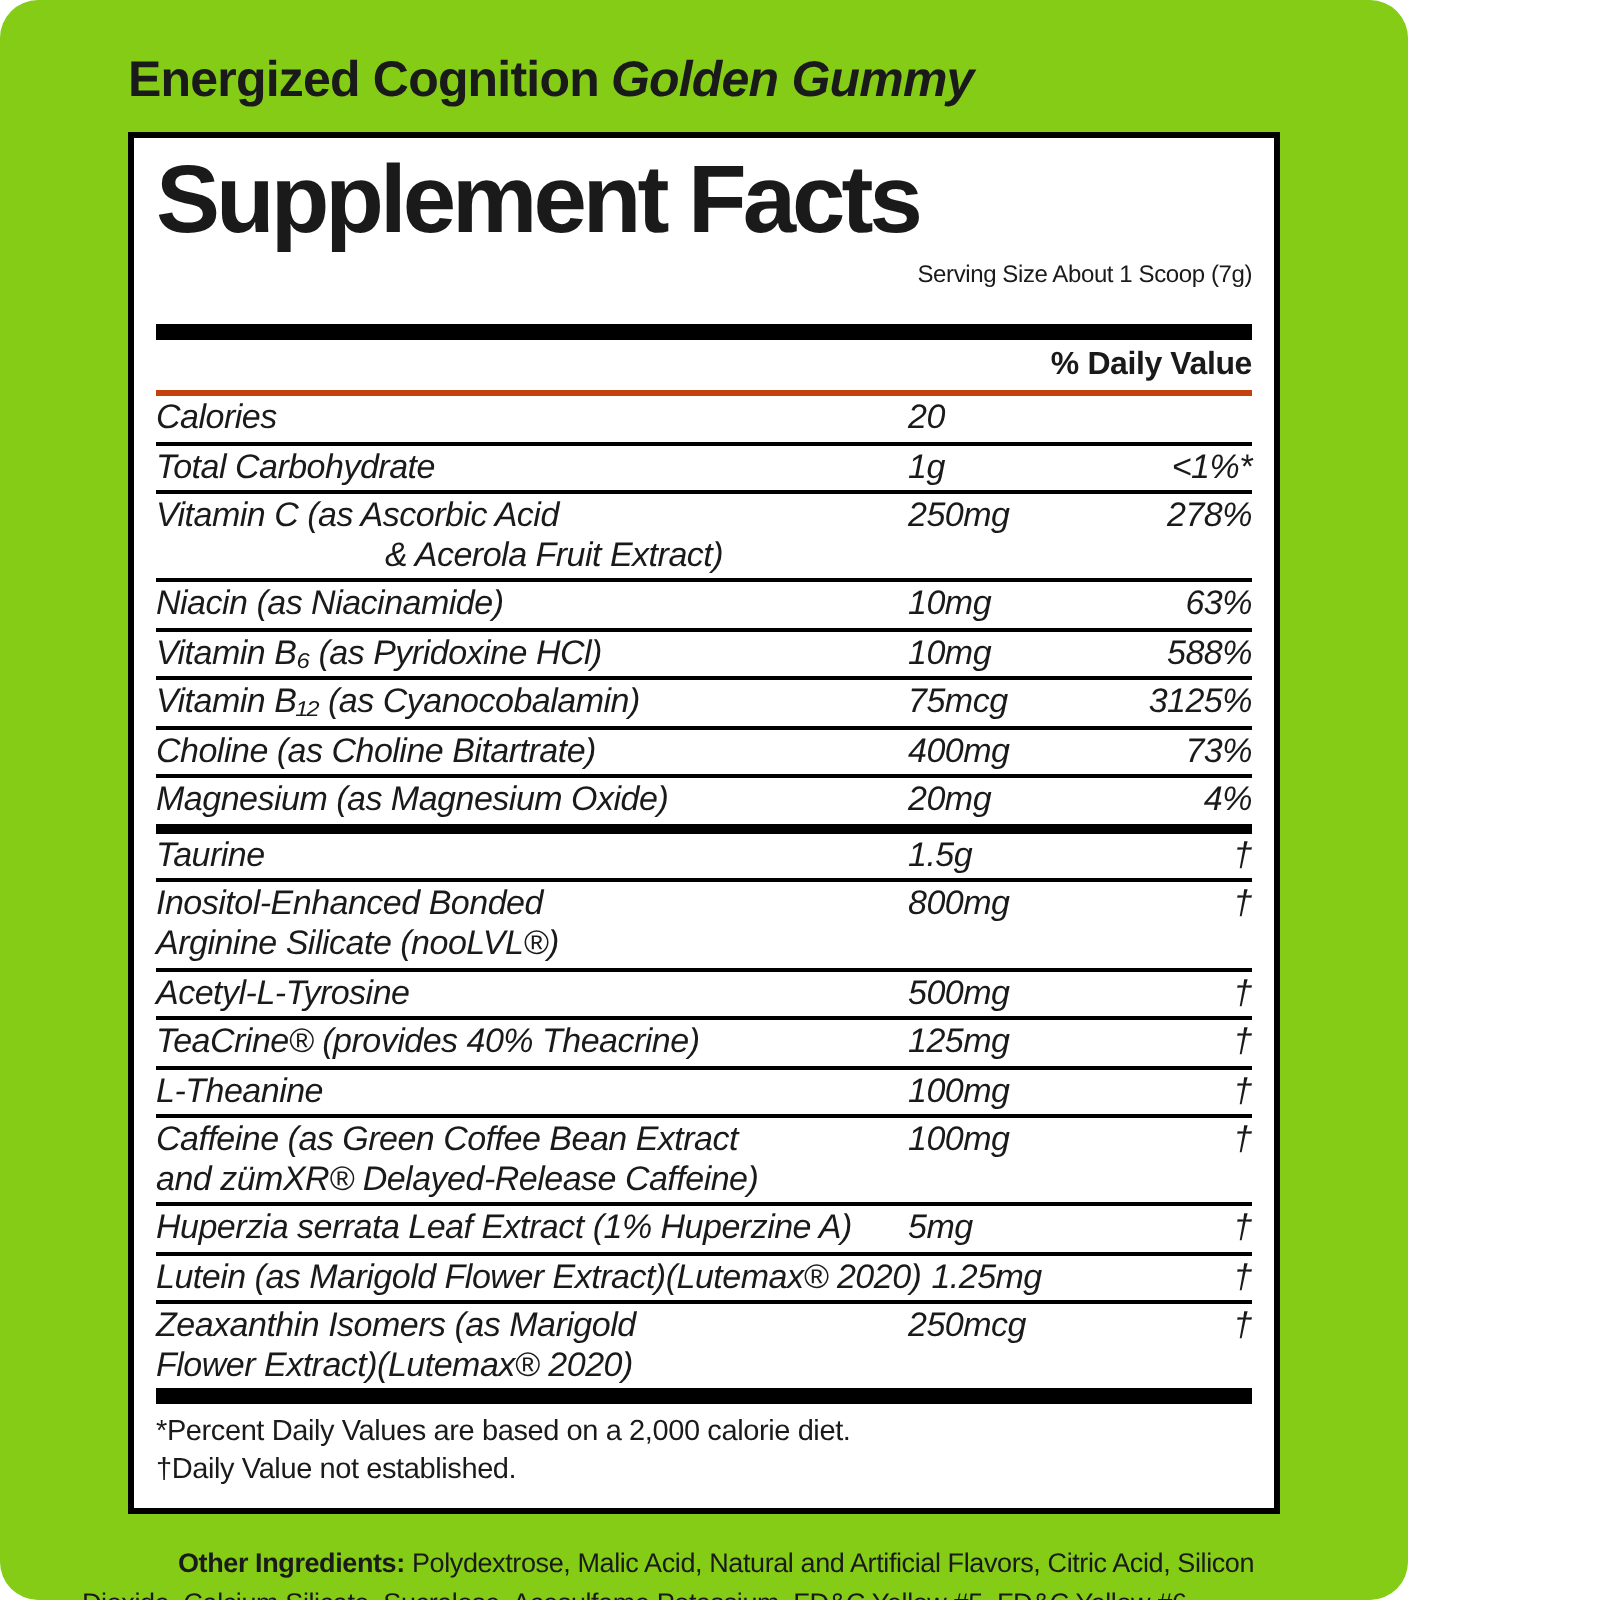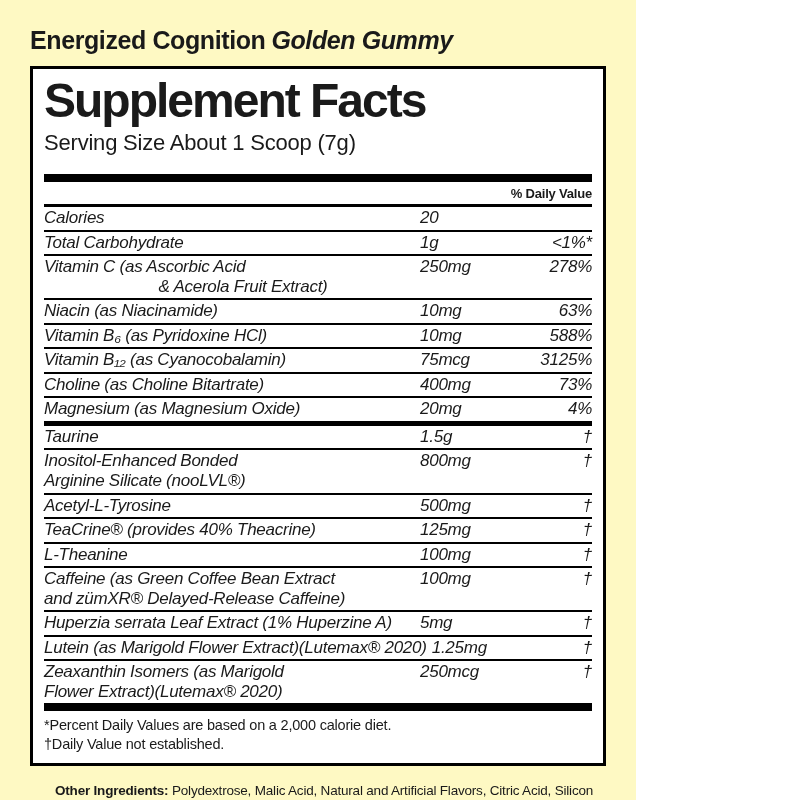--- a/index.html
+++ b/index.html
@@ -1,44 +1,44 @@
 <!DOCTYPE html>
 <html><head>
 <meta charset="utf-8">
 <style>
   * { box-sizing: border-box; margin: 0; padding: 0; }
   html, body { background: #ffffff; }
   body { font-family: "Liberation Sans", sans-serif; color: #1a1a1a; }
   .page {
-    width: 636px; height: 800px; background: #fef9c3;
-    padding-top: 26px; overflow: hidden; position: relative;
+    width: 704px; height: 800px; background: #84cc16;
+    padding-top: 26px; overflow: hidden; position: relative; border-radius: 19px;
   }
   .content { width: 576px; margin: 0 auto; }
 
   .product-title {
     font-size: 25px; font-weight: bold; letter-spacing: -0.4px;
     margin-bottom: 11px; white-space: nowrap;
   }
   .product-title .variant { font-style: italic; margin-left: 6px; }
 
   .facts-box { border: 3px solid #000; padding: 6px 11px 8px; background: #fff; }
 
   .facts-heading {
     font-size: 48px; font-weight: bold; letter-spacing: -2px;
     line-height: 1.02; margin: 2px 0 4px; white-space: nowrap;
   }
-  .serving { font-size: 22px; letter-spacing: -0.2px; margin: 0 0 18px; }
+  .serving { font-size: 12px; letter-spacing: -0.2px; margin: 0 0 18px; text-align: right; }
 
   .bar-thick { height: 8px; background: #000; }
   .bar-mid   { height: 5px; background: #000; }
 
   .dv-header {
-    text-align: right; font-weight: bold; font-size: 13px;
+    text-align: right; font-weight: bold; font-size: 16px;
     letter-spacing: -0.2px; padding: 4px 0 3px;
-    border-bottom: 3px solid #000000;
+    border-bottom: 3px solid #c2410c;
   }
 
   .rows .row {
     display: flex; align-items: flex-start;
     font-size: 17px; line-height: 1.15; letter-spacing: -0.25px;
     padding: 1px 0 2px; border-bottom: 2px solid #000; font-style: italic;
   }
   .rows .row:last-child { border-bottom: none; }
   .row .name { flex: 1 1 auto; min-width: 0; }
   .row .name .line2 { display: block; }

